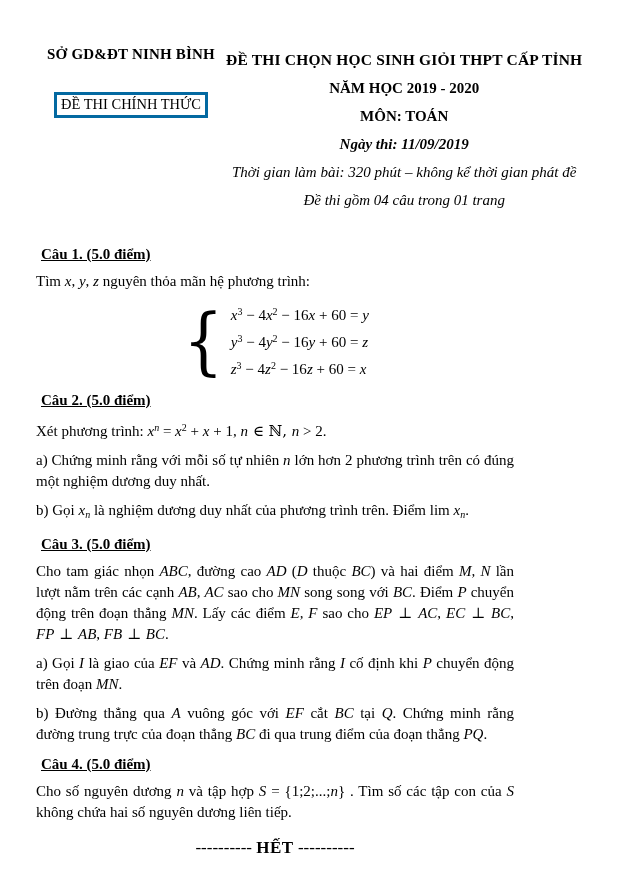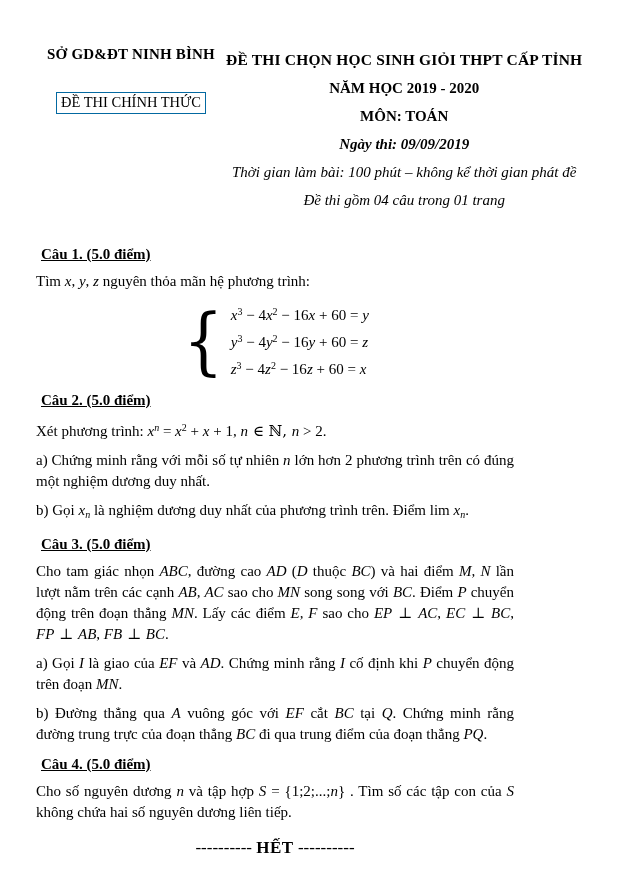--- a/index.html
+++ b/index.html
@@ -11,21 +11,21 @@
     font-size: 15px;
     overflow: hidden;
   }
   .page { box-sizing: border-box; width: 550px; height: 877px; padding: 46px 36px 0 36px; }
 
   
   .header { display: flex; }
   .header-left { width: 190px; text-align: center; flex: none; }
   .dept { font-weight: bold; font-size: 15px; letter-spacing: 0.2px; white-space: nowrap; }
   .official-box {
-    display: inline-block; border: 1px solid #0369a1;
+    display: inline-block; border: 3px solid #0369a1;
     padding: 1px 4px 2px 4px; margin-top: 29px; font-size: 14.5px; white-space: nowrap;
   }
   .header-right { flex: 1; text-align: center; }
   .header-right > div { line-height: 28px; white-space: nowrap; }
   .hb  { font-weight: bold; }
   .hbi { font-weight: bold; font-style: italic; }
   .hi  { font-style: italic; }
   .exam-title { font-size: 15.5px; letter-spacing: 0.2px; }
 
   
@@ -68,22 +68,22 @@
     <div class="header-left">
       <div class="dept">SỞ GD&amp;ĐT NINH BÌNH</div>
       <div>
         <span class="official-box"><span>ĐỀ THI CHÍNH THỨC</span></span>
       </div>
     </div>
     <div class="header-right">
       <div class="hb exam-title">ĐỀ THI CHỌN HỌC SINH GIỎI THPT CẤP TỈNH</div>
       <div class="hb">NĂM HỌC 2019 - 2020</div>
       <div class="hb">MÔN: TOÁN</div>
-      <div class="hbi">Ngày thi: 09/09/2019</div>
-      <div class="hi">Thời gian làm bài: 100 phút – không kể thời gian phát đề</div>
+      <div class="hbi">Ngày thi: 11/09/2019</div>
+      <div class="hi">Thời gian làm bài: 320 phút – không kể thời gian phát đề</div>
       <div class="hi">Đề thi gồm 04 câu trong 01 trang</div>
     </div>
   </header>
 
   <main>
 
     <section class="question">
       <h2 class="q-heading"><span class="seg-bu">Câu 1</span><span class="seg-b">. (5.0 điểm)</span></h2>
       <p class="qp"><span class="seg-r">Tìm </span><span class="seg-i">x</span><span class="seg-r">, </span><span class="seg-i">y</span><span class="seg-r">, </span><span class="seg-i">z</span><span class="seg-r"> nguyên thỏa mãn hệ phương trình:</span></p>
       <div class="system">

